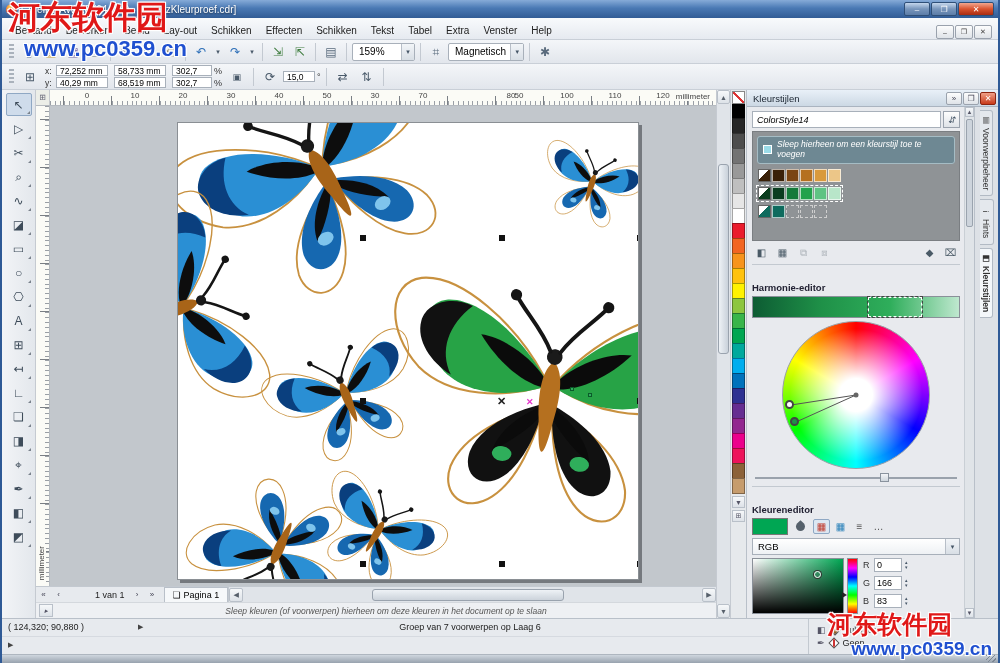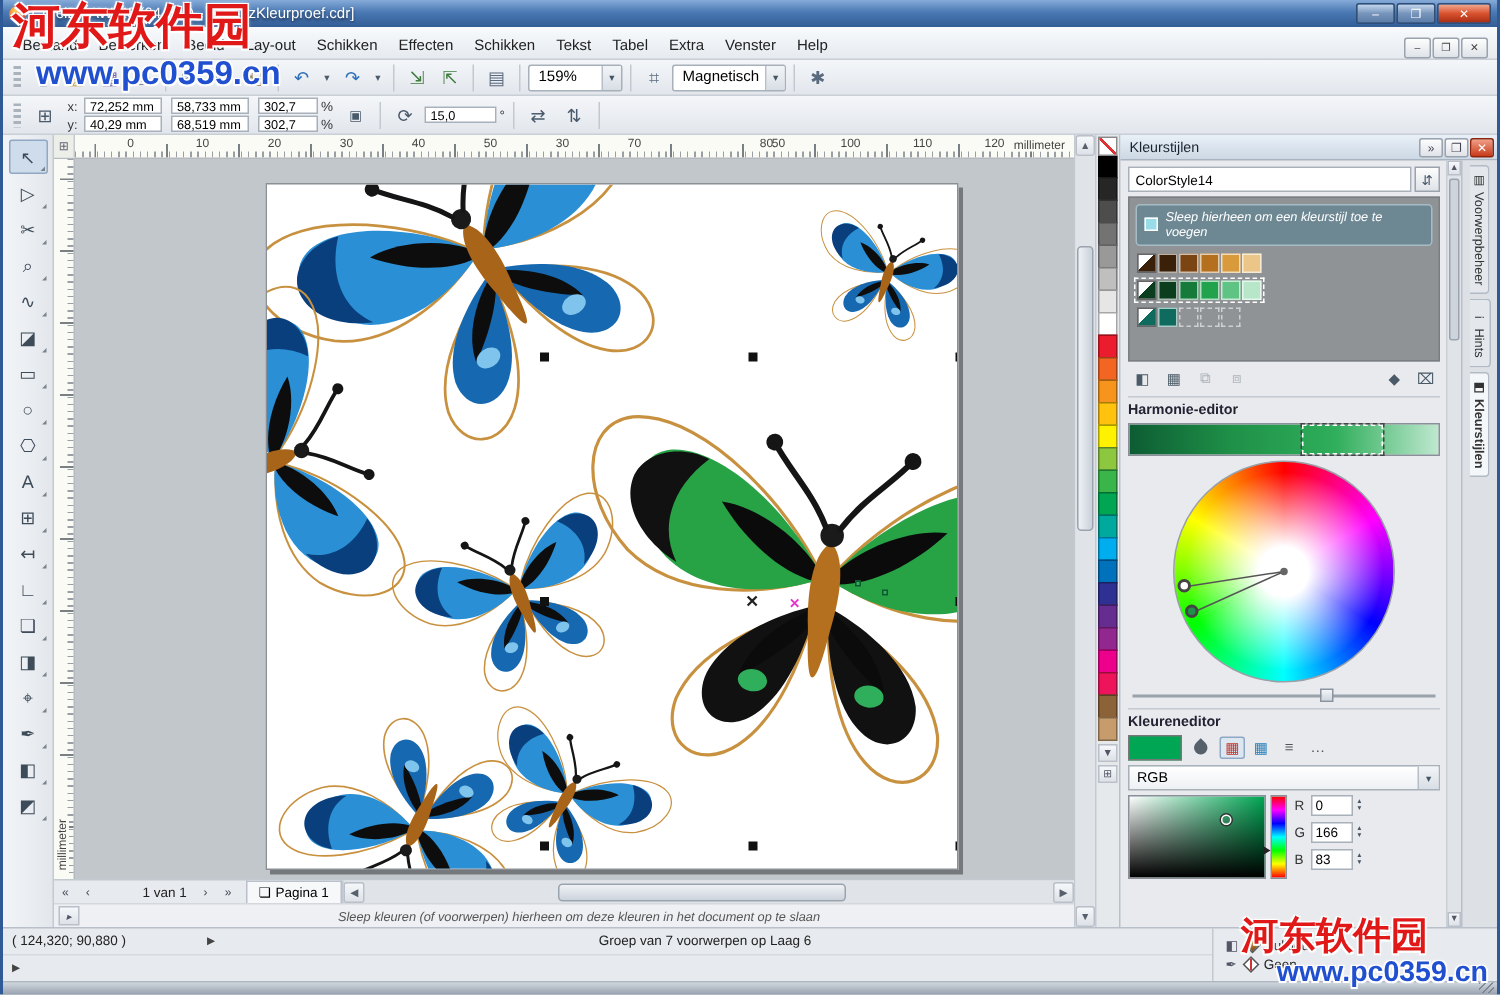--- a/index.html
+++ b/index.html
@@ -24,21 +24,21 @@
 .tb-btn.small{min-width:10px;font-size:7px;}
 .tb-sep{width:1px;height:18px;background:#c3c9d1;margin:0 3px;}
 .combo{display:flex;align-items:center;height:18px;background:#fff;border:1px solid #a8b0ba;border-radius:2px;font-size:10px;padding:0 0 0 6px;}
 .combo .cval{min-width:38px;}
 .combo .arrow{width:13px;height:16px;margin-left:4px;background:linear-gradient(#f2f5f8,#d8dee5);border-left:1px solid #b7bec7;font-size:7px;display:flex;align-items:center;justify-content:center;color:#456;}
 
 .pb-pair{display:flex;flex-direction:column;gap:1px;margin:0 2px;}
 .pb-field{display:flex;align-items:center;height:11px;font-size:9px;gap:2px;}
 .pb-field .lab{width:9px;color:#333;font-size:8.5px;}
 .pb-input{background:#fff;border:1px solid #a8b0ba;height:11px;font-size:8.5px;display:flex;align-items:center;padding:0 3px;white-space:nowrap;}
-.w58{width:52px;} .w44{width:40px;} .w34{width:48px;}
+.w58{width:52px;} .w44{width:40px;} .w34{width:32px;}
 .pb-icon{width:22px;height:22px;display:flex;align-items:center;justify-content:center;font-size:12px;color:#4a5a6a;}
 .pb-small{font-size:9px;color:#333;}
 
 .center-col{flex:1;display:flex;flex-direction:column;min-width:0;}
 .hruler-row{height:16px;display:flex;background:#fbfbf6;border-bottom:1px solid #b5bac0;flex:none;}
 .ruler-corner{width:14px;border-right:1px solid #c5c9ce;display:flex;align-items:center;justify-content:center;font-size:8px;color:#667;background:#eceee8;flex:none;}
 .hruler{position:relative;flex:1;overflow:hidden;}
 .hruler::after{content:"";position:absolute;left:0;right:0;bottom:0;height:4px;background:repeating-linear-gradient(to right,#9a9fa5 0 1px,transparent 1px 4.8px);}
 .hruler::before{content:"";position:absolute;left:13px;right:0;bottom:0;height:9px;background:repeating-linear-gradient(to right,#7a7f85 0 1px,transparent 1px 48px);}
 .hr-num{position:absolute;top:1px;transform:translateX(-50%);font-size:8px;color:#444;}
@@ -87,36 +87,36 @@
 .dk-body{flex:1;display:flex;min-height:0;}
 .dk-content{flex:1;padding:4px 4px 0 5px;display:flex;flex-direction:column;gap:3px;min-width:0;overflow:hidden;}
 .dk-scrollbar{width:10px;background:#e0e4e8;border-left:1px solid #c9cfd5;display:flex;flex-direction:column;flex:none;}
 .dk-scrollbar .sb{height:10px;font-size:6px;display:flex;align-items:center;justify-content:center;color:#556;background:linear-gradient(#f6f8fa,#dde2e8);border:1px solid #b9c0c9;}
 .dk-scrollbar .tr{flex:1;position:relative;}
 .dk-thumb{position:absolute;left:1px;right:1px;top:2px;height:22%;background:#cdd4dc;border:1px solid #9aa3ae;border-radius:2px;}
 .dk-tabs{width:24px;border-left:1px solid #b9c0c9;background:#dde1e6;display:flex;flex-direction:column;align-items:center;padding-top:3px;gap:3px;flex:none;}
 .dk-tab{writing-mode:vertical-rl;font-size:8.5px;color:#333;padding:5px 1px;border:1px solid #b2bac4;border-left:none;background:#e4e8ed;border-radius:0 3px 3px 0;display:flex;align-items:center;gap:3px;}
 .dk-tab.active{background:#f4f7fa;font-weight:bold;}
 .dk-tab-icon{font-size:8px;transform:rotate(90deg);}
-.dk-name{display:flex;gap:2px;flex:none;}
+.dk-name{display:flex;gap:2px;flex:none;font-style:italic;}
 .dk-name .field{flex:1;height:17px;background:#fff;border:1px solid #a8b0ba;font-size:9px;display:flex;align-items:center;padding:0 4px;}
 .dk-name .nbtn{width:17px;height:17px;display:flex;align-items:center;justify-content:center;font-size:9px;color:#456;background:linear-gradient(#fdfdfd,#dfe3e8);border:1px solid #9aa2ad;}
 .style-area{background:#8f9396;border:1px solid #7a7e82;height:110px;padding:4px;display:flex;flex-direction:column;gap:4px;flex:none;}
 .drop-hint{background:#6e8893;border:1px solid #a5bcc4;border-radius:3px;color:#fff;font-style:italic;font-size:8.5px;display:flex;align-items:center;gap:5px;padding:3px 5px;line-height:1.15;}
 .drop-hint .chip{width:9px;height:9px;background:#9adbe8;border:1px solid #fff;flex:none;}
 .hg-row{display:flex;gap:1px;align-items:center;width:max-content;padding:1px;}
 .hg-row.selected{outline:1px dashed #fff;}
 .hg-pair{width:13px;height:13px;border:1px solid #666;flex:none;}
 .hg-swatch{width:13px;height:13px;border:1px solid rgba(255,255,255,.65);flex:none;}
 .hg-ph{width:13px;height:13px;border:1px dashed #cfcfcf;flex:none;}
 .dk-tools{display:flex;gap:2px;align-items:center;flex:none;}
 .dk-tool{width:19px;height:17px;font-size:10px;color:#4a5a66;display:flex;align-items:center;justify-content:center;border:1px solid transparent;border-radius:2px;}
 .dk-tool.disabled{color:#aeb4ba;}
 .dk-spacer{flex:1;}
-.dk-section{display:flex;align-items:center;font-weight:bold;font-size:9.5px;color:#223;border-top:1px solid #c3c9d0;padding-top:3px;flex:none;}
+.dk-section{display:flex;align-items:center;font-weight:bold;font-size:9.5px;color:#223;border-top:1px solid #c3c9d0;padding-top:17px;flex:none;}
 .harm-grad{height:22px;border:1px solid #8a9099;position:relative;flex:none;}
 .harm-sel{position:absolute;left:56%;width:26%;top:0;bottom:0;border:1px dashed #fff;outline:1px dashed #444;}
 .wheel-wrap{position:relative;width:148px;height:148px;align-self:center;flex:none;}
 .wheel{width:148px;height:148px;border-radius:50%;border:1px solid #9aa0a8;background:radial-gradient(circle,#fff 0 16%,rgba(255,255,255,0) 64%),conic-gradient(#f00,#f0f,#00f,#0ff,#0f0,#ff0,#f00);}
 .wheel-lines{position:absolute;inset:0;pointer-events:none;}
 .wh-handle{position:absolute;width:9px;height:9px;border-radius:50%;background:#fff;border:2px solid #444;}
 .wh1{left:3px;top:79px;} .wh2{left:8px;top:96px;background:#1f9148;}
 .bright-slider{height:11px;position:relative;margin:0 3px;flex:none;}
 .bright-slider::before{content:"";position:absolute;left:0;right:0;top:5px;height:2px;background:#9aa2ac;}
 .bright-thumb{position:absolute;left:62%;top:1px;width:9px;height:9px;background:linear-gradient(#f3f5f8,#cfd6dd);border:1px solid #8a939e;}

